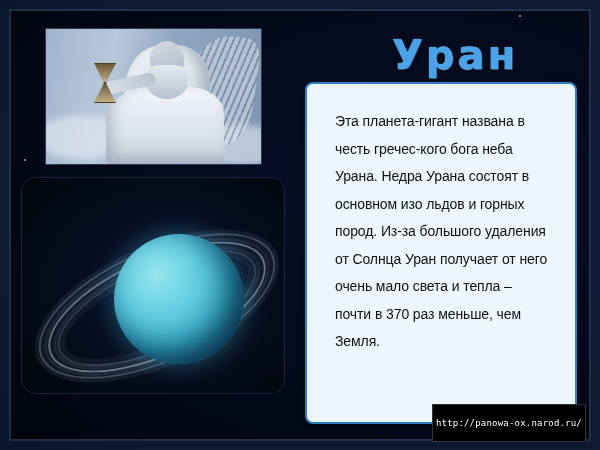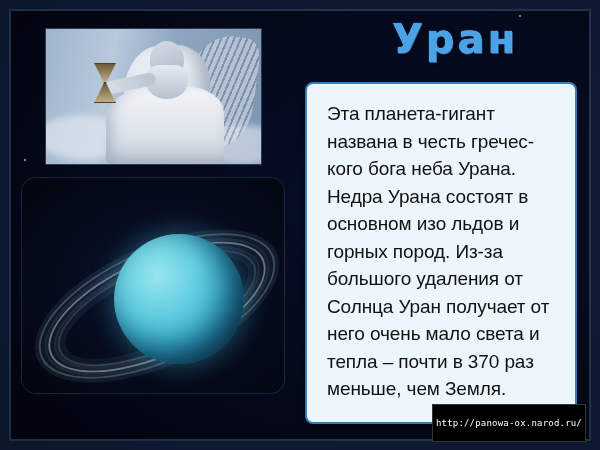--- a/index.html
+++ b/index.html
@@ -58,21 +58,21 @@
     content: "";
     position: absolute;
     inset: -9px;
     border: 9px solid rgba(24,40,70,0.55);
   }
 
   
   .title {
     position: absolute;
     left: 330px;
-    top: 16px;
+    top: 32px;
     width: 250px;
     text-align: center;
     font-family: "DejaVu Sans", sans-serif;
     font-size: 40px;
     font-weight: bold;
     letter-spacing: 3px;
     color: #4aa3e8;
     text-shadow:
       0 0 1px #bfe2ff,
       1px 1px 0 #1d4f85,
@@ -264,23 +264,23 @@
     width: 272px;
     height: 342px;
     background: #eef6fd;
     border: 2px solid #2f7fc4;
     border-radius: 8px;
     box-shadow: 0 2px 6px rgba(0,0,0,0.5);
     box-sizing: border-box;
     padding: 12px 12px 8px 16px;
   }
   .body-text {
-    margin: 4px;
+    margin: 12px;
     font-family: "Liberation Sans", sans-serif;
-    font-size: 19px;
+    font-size: 14px;
     line-height: 27.5px;
     color: #111111;
     letter-spacing: -0.1px;
   }
 
   
   .watermark {
     position: absolute;
     right: 14px;
     bottom: 8px;

